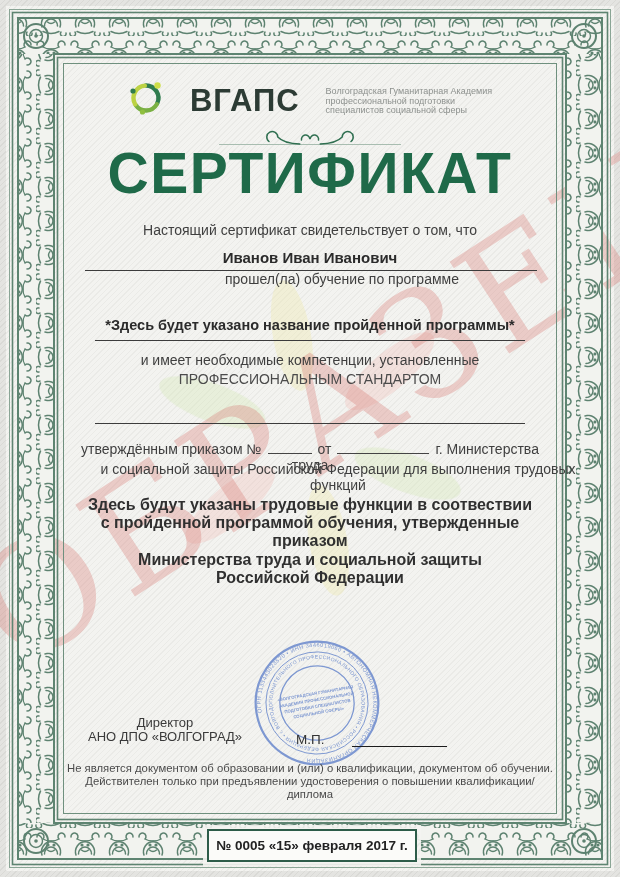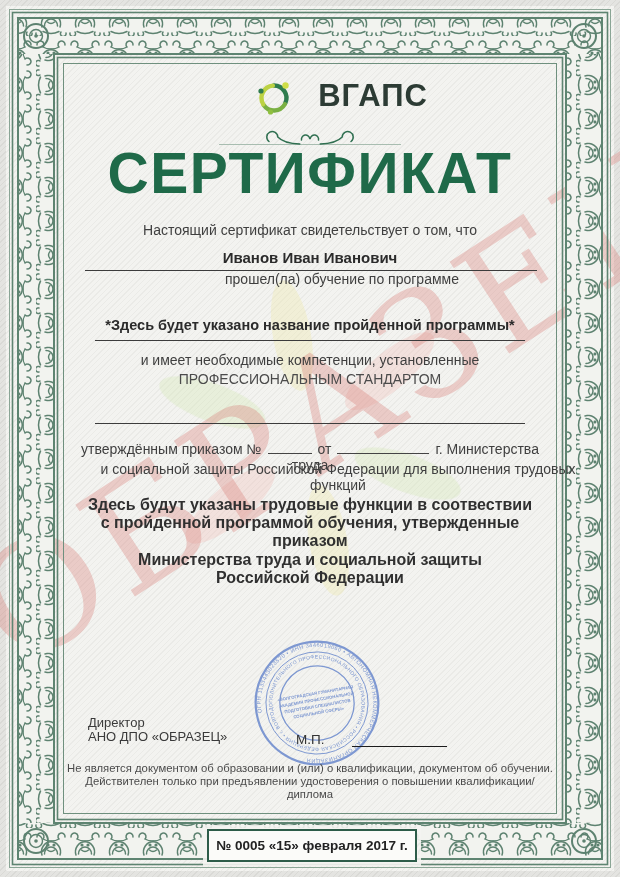--- a/index.html
+++ b/index.html
@@ -12,35 +12,35 @@
     background-image:repeating-linear-gradient(135deg, rgba(255,255,255,0) 0 3px, rgba(176,176,170,.13) 3px 4px);}
   .abs{position:absolute;}
   .ctr{left:63px;width:494px;text-align:center;}
   .z1{z-index:1}.z2{z-index:2}.z3{z-index:3}.z4{z-index:4}
   .leafmark{left:140px;top:268px;opacity:.55;pointer-events:none;}
   .watermark{left:-70px;top:342px;width:760px;height:160px;text-align:center;
     font-family:"DejaVu Serif",serif;font-size:150px;line-height:158px;font-weight:400;
     color:rgba(216,120,114,.33);letter-spacing:7px;transform:rotate(-33deg);
     white-space:nowrap;pointer-events:none;}
   .borders{left:0;top:0;pointer-events:none;}
-  .logo-row{top:80px;display:flex;justify-content:center;align-items:flex-start;gap:26px;padding-left:32px;}
+  .logo-row{top:80px;display:flex;justify-content:center;align-items:flex-end;gap:26px;}
   .logo-text{font-size:31px;font-weight:800;color:#2c3b34;letter-spacing:1px;line-height:31px;}
   .tagline{font-size:9px;line-height:9.6px;color:#8d918e;text-align:left;}
   .flourish-wrap{top:123px;}
   .title{top:143px;left:0;width:620px;text-align:center;font-size:57px;font-weight:700;
     color:#1f6a49;letter-spacing:1.5px;line-height:60px;}
   .t14{font-size:14px;color:#3f3f3f;line-height:16px;}
   .bold-line{font-size:14.5px;font-weight:700;color:#2b2b2b;}
   .rule{border-top:1.7px solid #3c3c3c;height:0;}
   .blank{display:inline-block;border-bottom:1.4px solid #444;height:13px;vertical-align:baseline;}
   .blank-sm{width:44px;margin:0 6px;}
   .blank-lg{width:92px;margin:0 6px;}
   .functions{top:496px;font-size:16px;font-weight:700;color:#303030;line-height:18.2px;}
   .stamp{left:252px;top:638px;opacity:.82;transform:rotate(-10deg);}
-  .director{left:88px;top:716px;font-size:13px;line-height:13.5px;color:#3a3a3a;text-align:left;}
+  .director{left:88px;top:716px;font-size:13px;line-height:13.5px;color:#3a3a3a;text-align:center;}
   .mp{left:296px;top:732px;font-size:13.5px;color:#333;}
   .sigline{left:352px;top:746px;width:95px;border-top:1.6px solid #1c1c1c;height:0;}
   .disclaimer{top:762px;font-size:11.3px;line-height:13.2px;color:#4a4a4a;}
   .numbox{left:207px;top:829px;width:206px;height:29px;border:2px solid #2d5c49;
     background:#fbfbf9;box-shadow:0 0 0 4px rgba(244,244,241,.9);
     font-size:13.5px;font-weight:700;color:#222;line-height:29px;text-align:center;}
 </style>
 </head>
 <body>
 
@@ -132,20 +132,25 @@
       <g fill="none" stroke-linecap="round" stroke-width="4.4">
         <path d="M18,5.5 A12.5,12.5 0 0 1 29.3,23.2" stroke="#2f7c4e"></path>
         <path d="M18,5.5 A12.5,12.5 0 0 1 29.3,23.2" stroke="#7ab043" transform="rotate(120,18,18)"></path>
         <path d="M18,5.5 A12.5,12.5 0 0 1 29.3,23.2" stroke="#bcd244" transform="rotate(240,18,18)"></path>
       </g>
       <circle cx="29.5" cy="5.5" r="3.2" fill="#cede48"></circle>
       <circle cx="5" cy="11" r="2.6" fill="#2f7c4e"></circle>
       <circle cx="14.5" cy="32" r="2.6" fill="#8fbf3f"></circle>
     </svg>
     <div class="logo-text">ВГАПС</div>
+    <div class="tagline">
+      <div>Волгоградская Гуманитарная Академия</div>
+      <div>профессиональной подготовки</div>
+      <div>специалистов социальной сферы</div>
+    </div>
   </div>
 
   <div class="abs ctr z4 flourish-wrap">
     <svg width="210" height="24">
       <line x1="14" y1="21.5" x2="196" y2="21.5" stroke="#a8bdb0" stroke-width="1"></line>
       <g fill="none" stroke="#2f6f50" stroke-width="1.5" stroke-linecap="round">
         <path d="M64,18.5 a5.5,5.5 0 1 1 8.8,-4.5 q6,6.5 22,7"></path>
         <path d="M146,18.5 a5.5,5.5 0 1 0 -8.8,-4.5 q-6,6.5 -22,7"></path>
         <path d="M96.5,17 a4.2,4.2 0 1 1 8.3,-1.5"></path>
         <path d="M113.5,17 a4.2,4.2 0 1 0 -8.3,-1.5"></path>
@@ -195,21 +200,21 @@
     <g font-size="4.6" fill="#6484cb" text-anchor="middle" font-family="Liberation Sans,sans-serif" font-weight="700">
       <text x="70" y="61">«ВОЛГОГРАДСКАЯ ГУМАНИТАРНАЯ</text>
       <text x="70" y="68">АКАДЕМИЯ ПРОФЕССИОНАЛЬНОЙ</text>
       <text x="70" y="75">ПОДГОТОВКИ СПЕЦИАЛИСТОВ</text>
       <text x="70" y="82">СОЦИАЛЬНОЙ СФЕРЫ»</text>
     </g>
   </svg>
 
   <div class="abs z4 director">
     <div>Директор</div>
-    <div>АНО ДПО «ОБРАЗЕЦ»</div>
+    <div>АНО ДПО «ВОЛГОГРАД»</div>
   </div>
   <div class="abs z4 mp">М.П.</div>
   <div class="abs z4 sigline"></div>
 
   <div class="abs ctr z4 disclaimer">
     <div>Не является документом об образовании и (или) о квалификации, документом об обучении.</div>
     <div>Действителен только при предъявлении удостоверения о повышении квалификации/диплома</div>
   </div>
 
   <div class="abs z4 numbox">№ 0005 «15» февраля 2017 г.</div>

